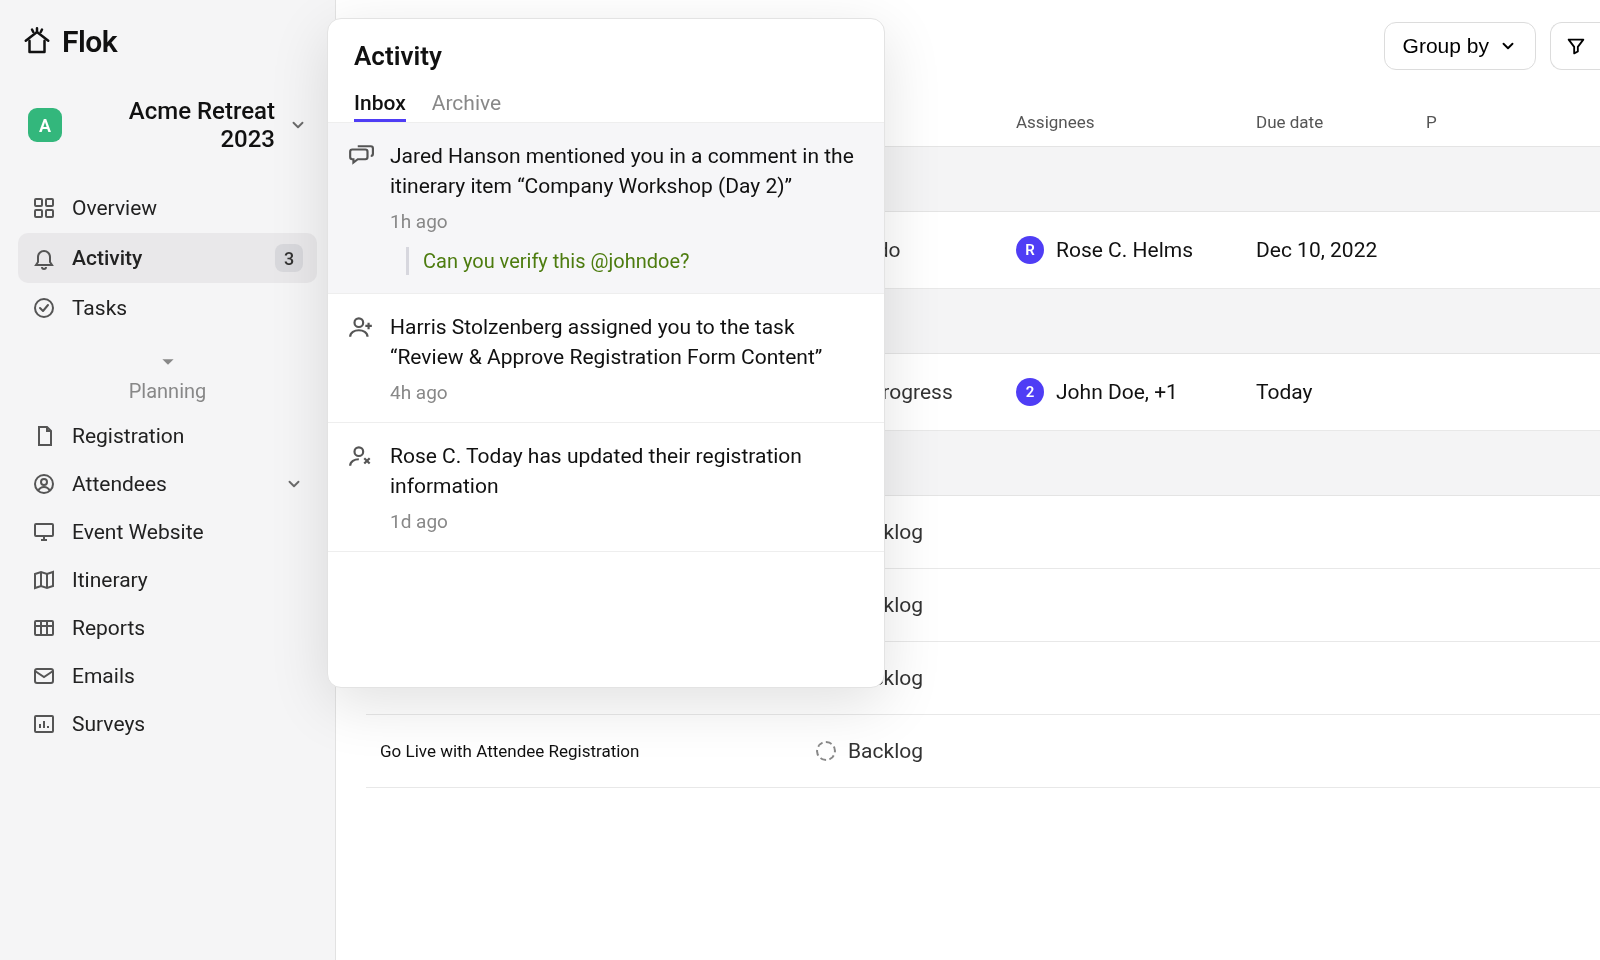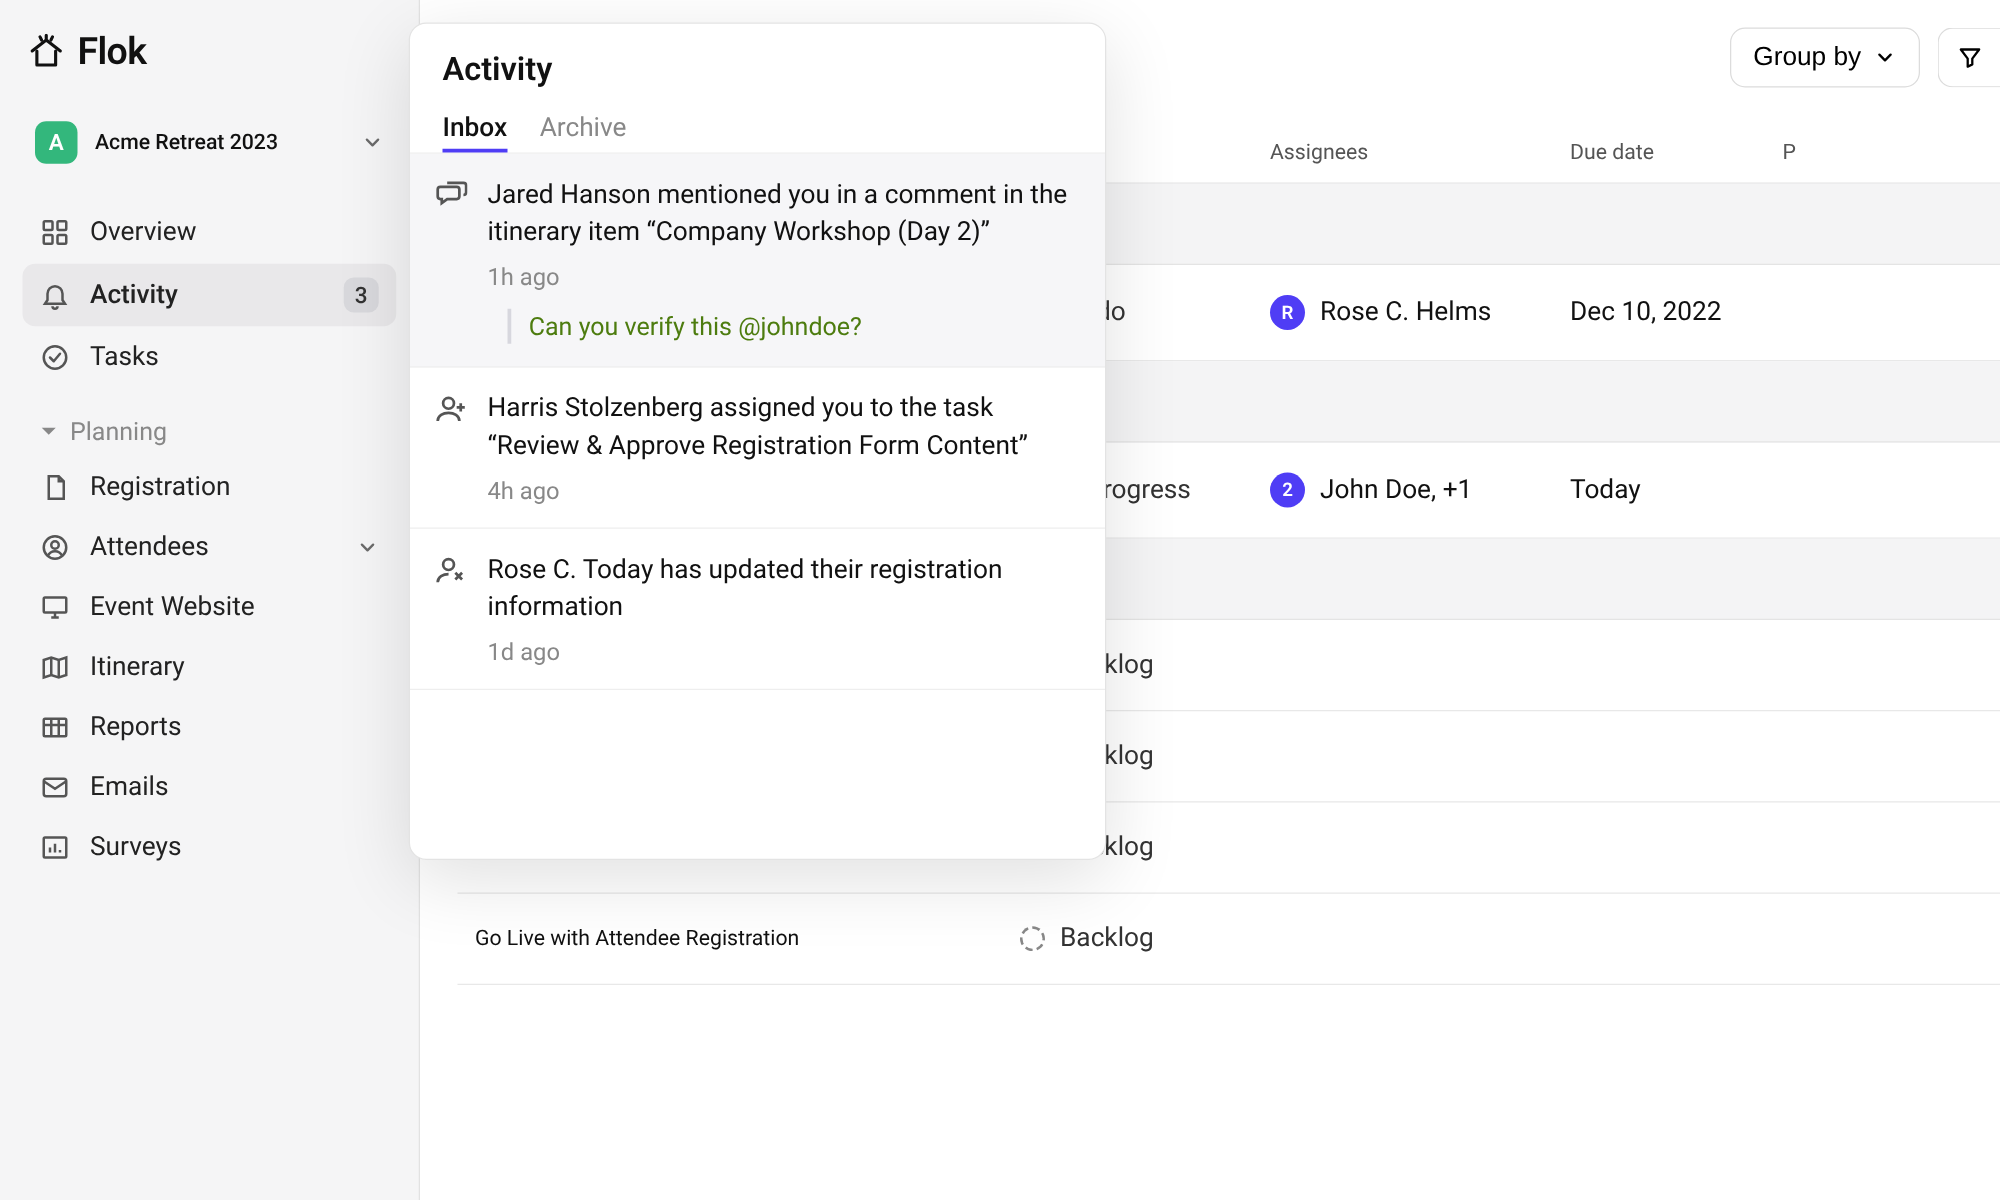--- a/index.html
+++ b/index.html
@@ -40,21 +40,21 @@
     cursor: pointer;
   }
   .workspace .ws-avatar {
     width: 34px; height: 34px;
     background: #33b77c;
     color: #fff;
     border-radius: 9px;
     display: flex; align-items: center; justify-content: center;
     font-weight: 600; font-size: 18px;
   }
-  .workspace .ws-name { font-size: 17px; font-weight: 500; flex: 1; }
+  .workspace .ws-name { font-size: 24px; font-weight: 500; flex: 1; text-align: right; }
   .workspace .chev { color: #6b6b6b; }
 
   .nav { margin-top: 22px; display: flex; flex-direction: column; gap: 2px; }
   .nav-item {
     display: flex; align-items: center; gap: 16px;
     padding: 11px 14px;
     border-radius: 10px;
     color: #222;
     cursor: pointer;
   }
@@ -67,21 +67,21 @@
     border-radius: 8px;
     min-width: 28px; height: 28px;
     display: flex; align-items: center; justify-content: center;
     font-size: 18px; font-weight: 500;
   }
   .nav-item .chev-r { margin-left: auto; color: #6b6b6b; }
 
   .nav-section {
     display: flex; align-items: center; gap: 10px;
     padding: 22px 14px 8px 14px;
-    color: #888; font-size: 20px;
+    color: #888; font-size: 20px; flex-direction: column;
   }
   .nav-section .caret { width: 14px; height: 14px; }
 
   
   .main { flex: 1; position: relative; overflow: hidden; }
   .topbar {
     position: absolute; top: 22px; right: 0;
     display: flex; gap: 14px; padding-right: 0;
   }
   .groupby-btn {

